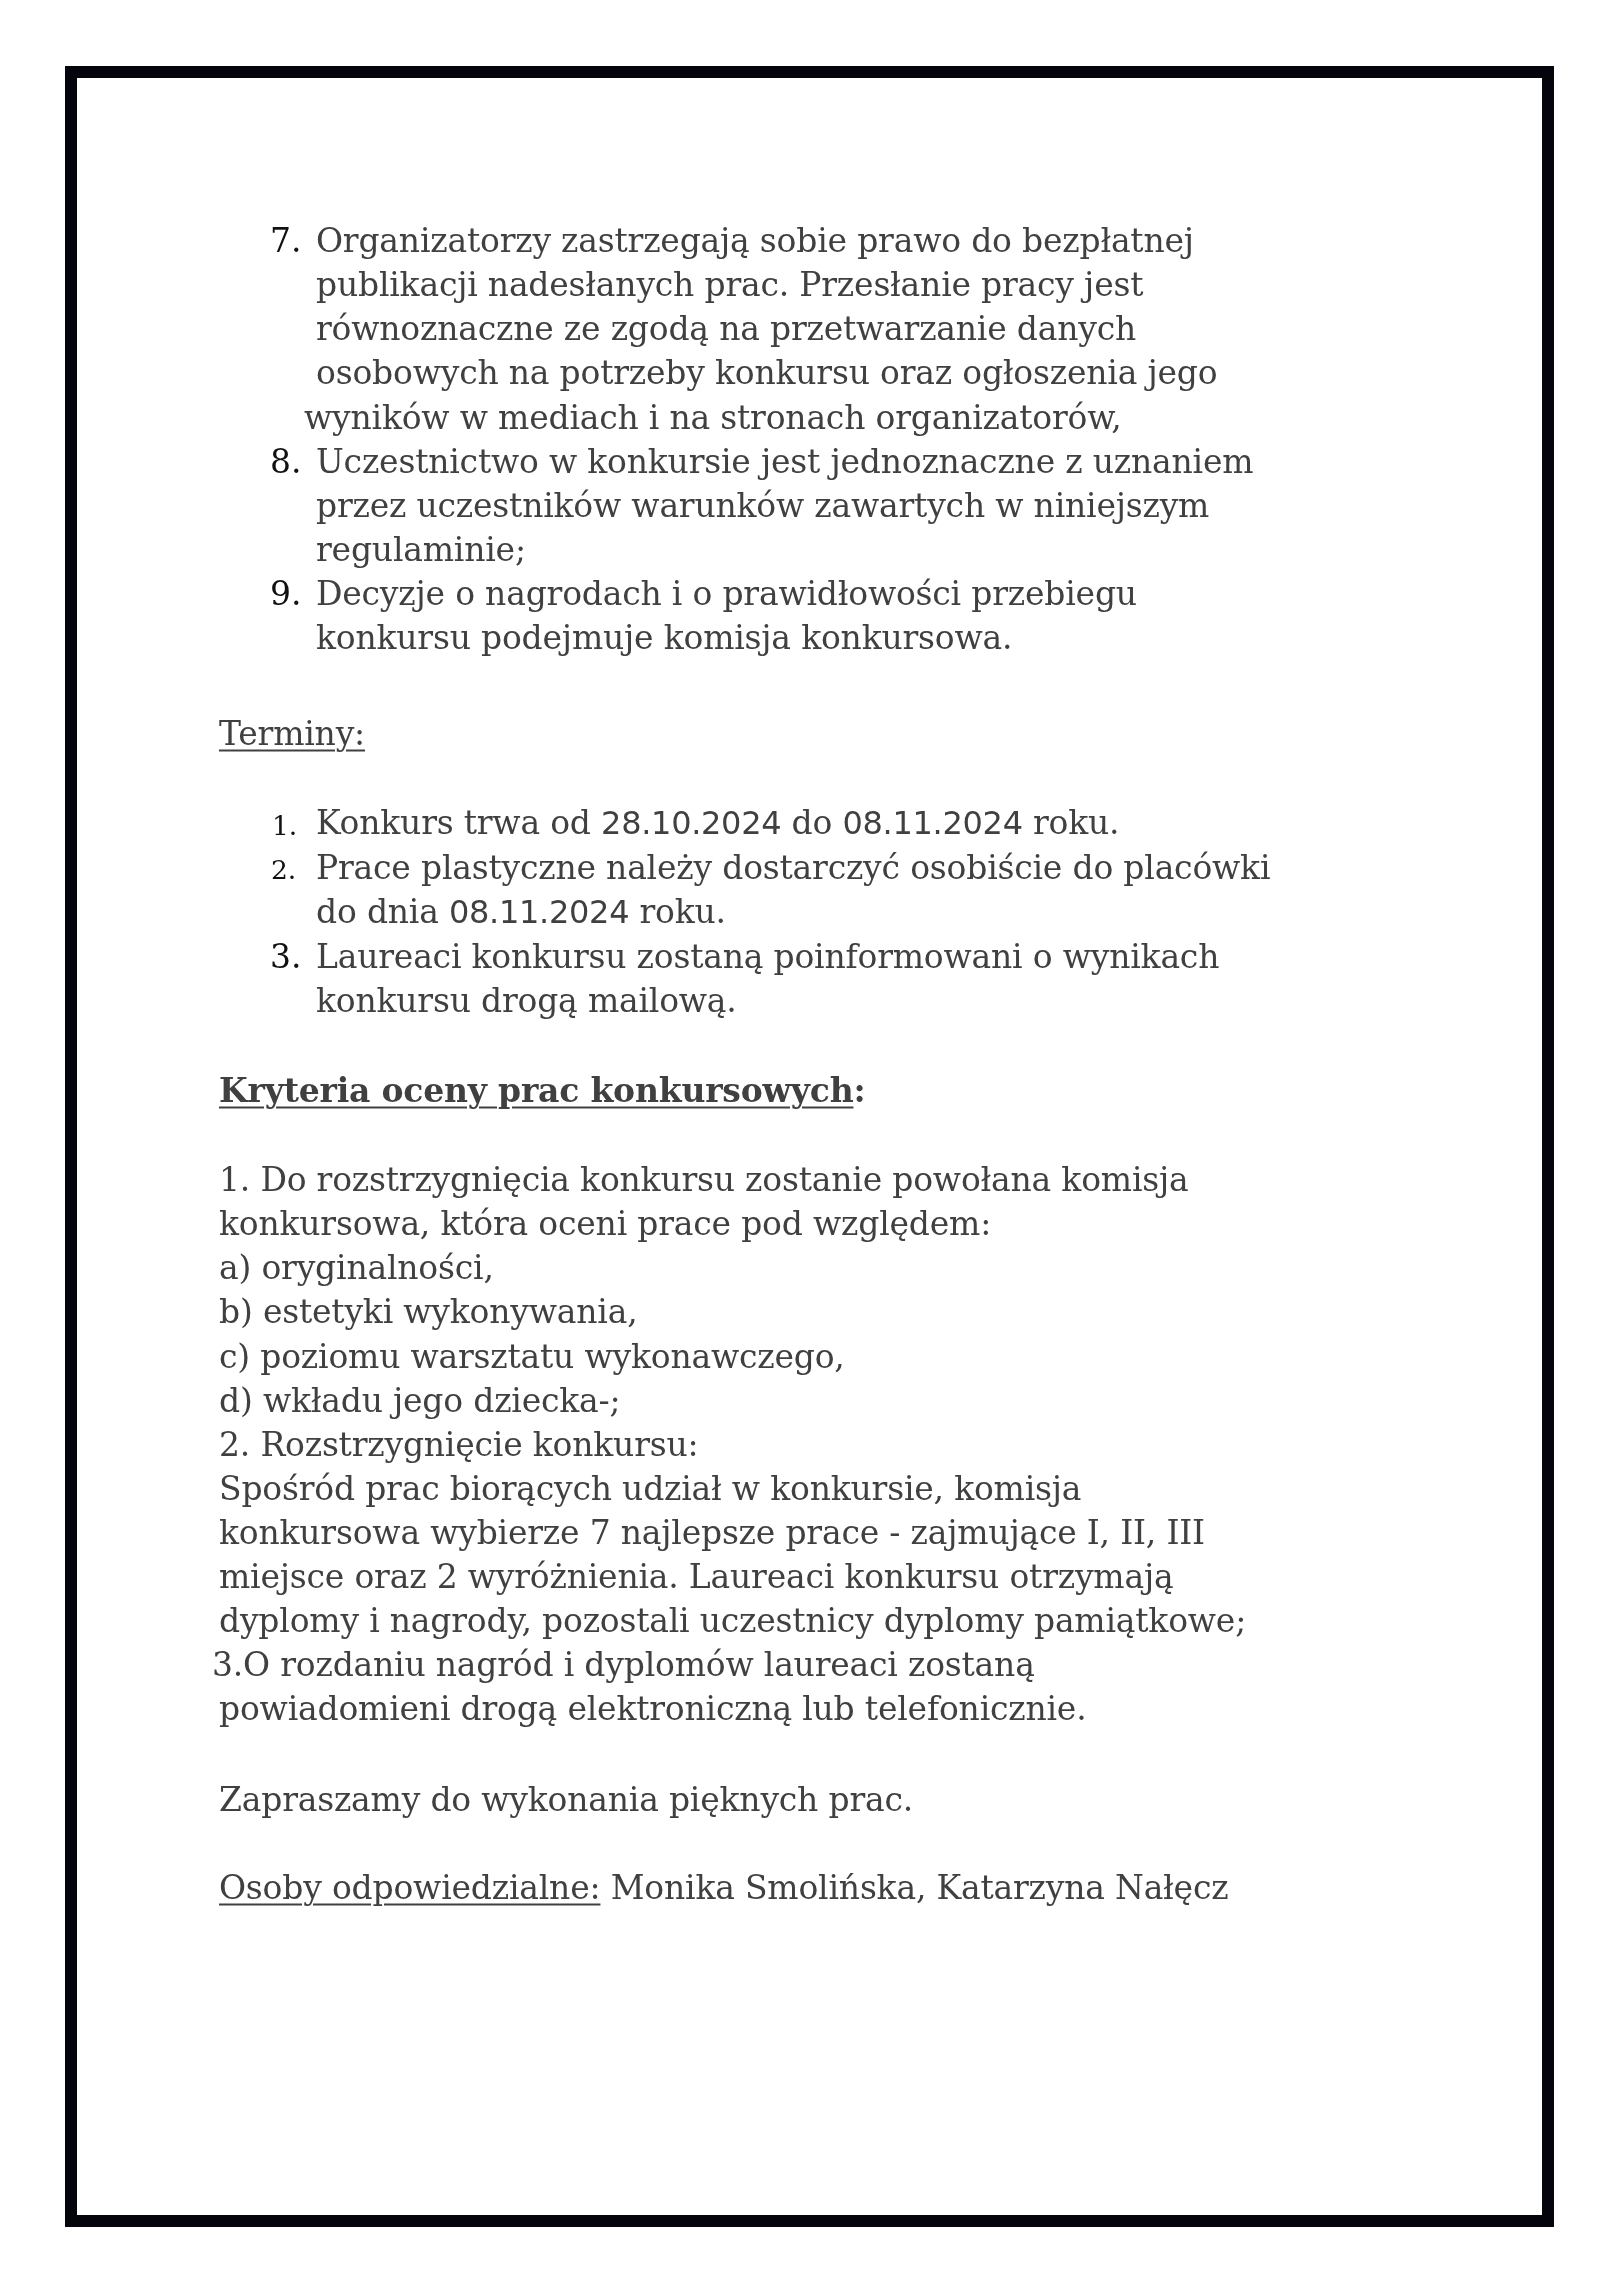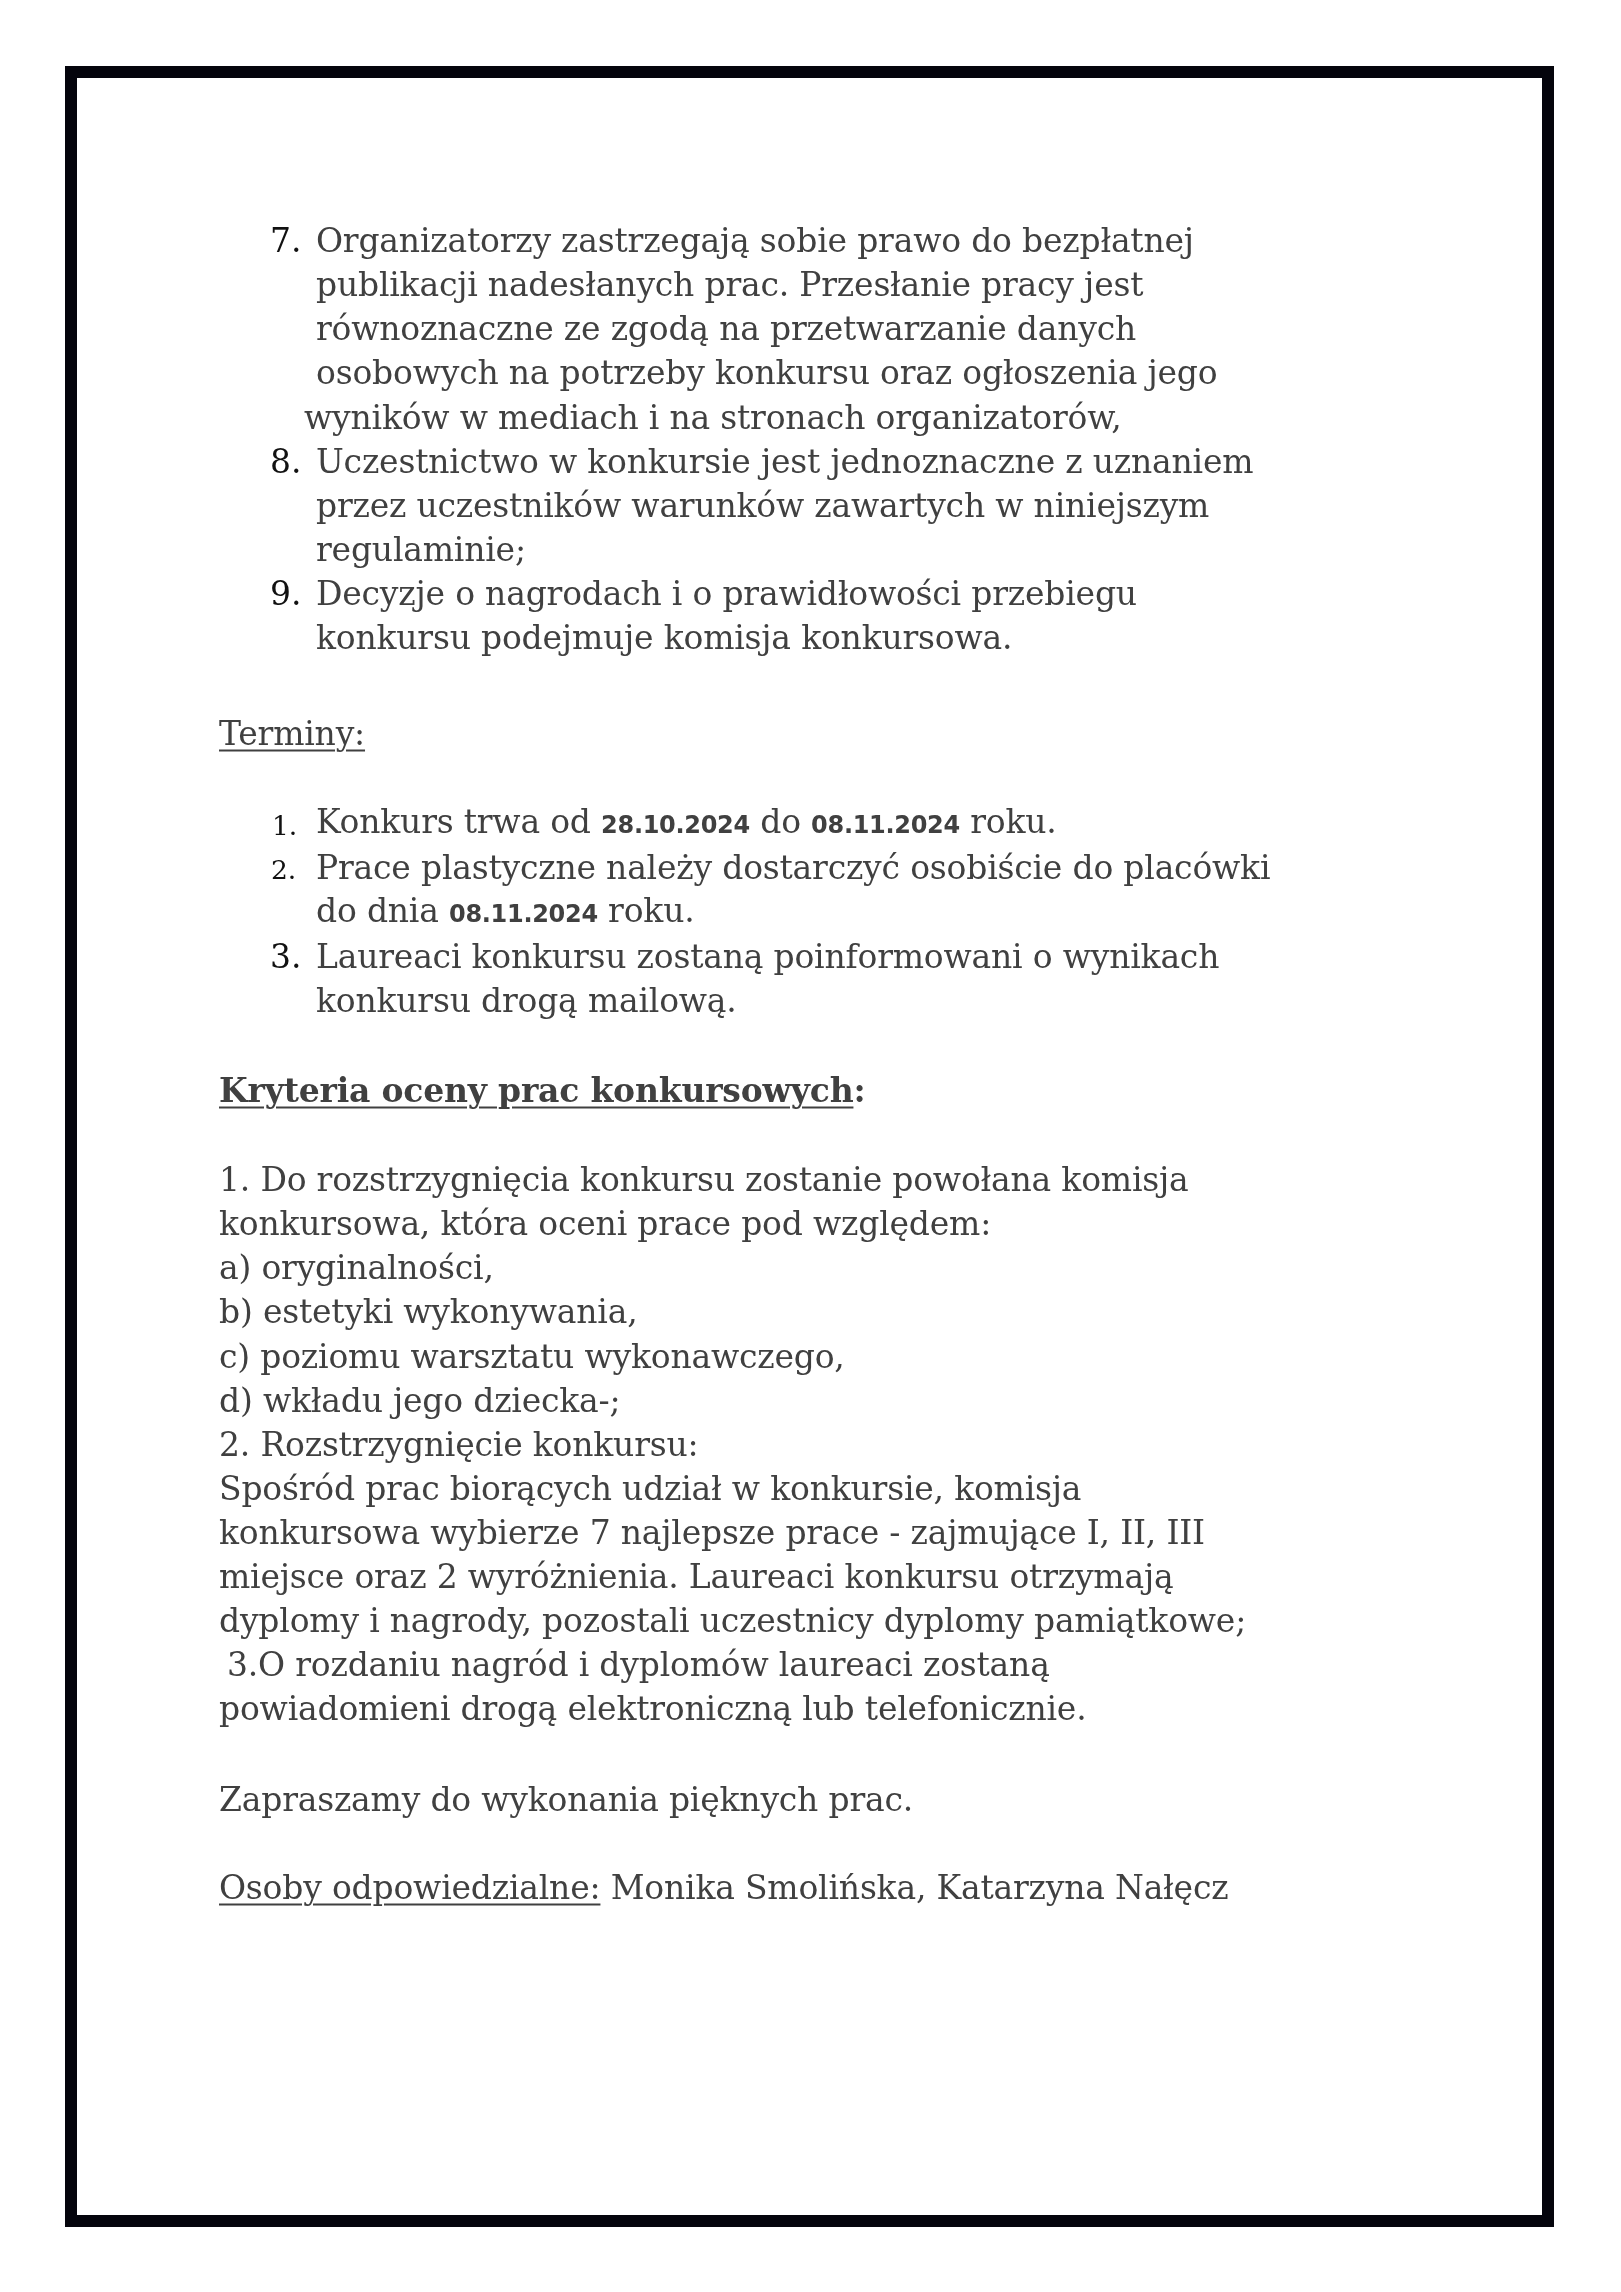--- a/index.html
+++ b/index.html
@@ -11,21 +11,21 @@
   }
   .ln {
     position: absolute; white-space: nowrap;
     font-family: "DejaVu Serif", serif;
     font-size: 33px; line-height: 43px; color: #404040;
     letter-spacing: -0.2px;
     transform: translateY(-50%);
   }
   .num { position: absolute; white-space: nowrap; font-family: "DejaVu Serif", serif; font-size: 33px; color: #111; transform: translateY(-50%); }
   .num-sm { font-size: 26.5px; }
-  .b { font-family: "DejaVu Sans", sans-serif; font-weight: bold; font-size: 24px; letter-spacing: -0.3px; }
+  .b { font-family: "DejaVu Sans", sans-serif; font-weight: normal; font-size: 32px; letter-spacing: -0.3px; }
   .u { text-decoration: underline; text-decoration-thickness: 2px; text-underline-offset: 4.9px; }
 </style>
 </head>
 <body>
 
 <div class="frame"></div>
 
 <div>
   <span class="num" style="left:270px; top:240px;">7.</span>
   <div class="ln" style="left:316px; top:240px;">Organizatorzy zastrzegają sobie prawo do bezpłatnej</div>
@@ -70,20 +70,20 @@
   <div class="ln" style="left:219px; top:1223px;">konkursowa, która oceni prace pod względem:</div>
   <div class="ln" style="left:219px; top:1267px;">a) oryginalności,</div>
   <div class="ln" style="left:219px; top:1311px;">b) estetyki wykonywania,</div>
   <div class="ln" style="left:219px; top:1356px;">c) poziomu warsztatu wykonawczego,</div>
   <div class="ln" style="left:219px; top:1400px;">d) wkładu jego dziecka-;</div>
   <div class="ln" style="left:219px; top:1444px;">2. Rozstrzygnięcie konkursu:</div>
   <div class="ln" style="left:219px; top:1488px;">Spośród prac biorących udział w konkursie, komisja</div>
   <div class="ln" style="left:219px; top:1532px;">konkursowa wybierze 7 najlepsze prace - zajmujące I, II, III</div>
   <div class="ln" style="left:219px; top:1576px;">miejsce oraz 2 wyróżnienia. Laureaci konkursu otrzymają</div>
   <div class="ln" style="left:219px; top:1620px;">dyplomy i nagrody, pozostali uczestnicy dyplomy pamiątkowe;</div>
-  <div class="ln" style="left:227px; top:1664px;text-align:center;">3.O rozdaniu nagród i dyplomów laureaci zostaną</div>
+  <div class="ln" style="left:212px; top:1664px;text-align:center;">3.O rozdaniu nagród i dyplomów laureaci zostaną</div>
   <div class="ln" style="left:219px; top:1708px;">powiadomieni drogą elektroniczną lub telefonicznie.</div>
 </div>
 
 <div class="ln" style="left:219px; top:1799px;">Zapraszamy do wykonania pięknych prac.</div>
 
 <div class="ln" style="left:219px; top:1887px;"><span class="u">Osoby odpowiedzialne:</span><span> Monika Smolińska, Katarzyna Nałęcz</span></div>
 
 
 </body></html>

